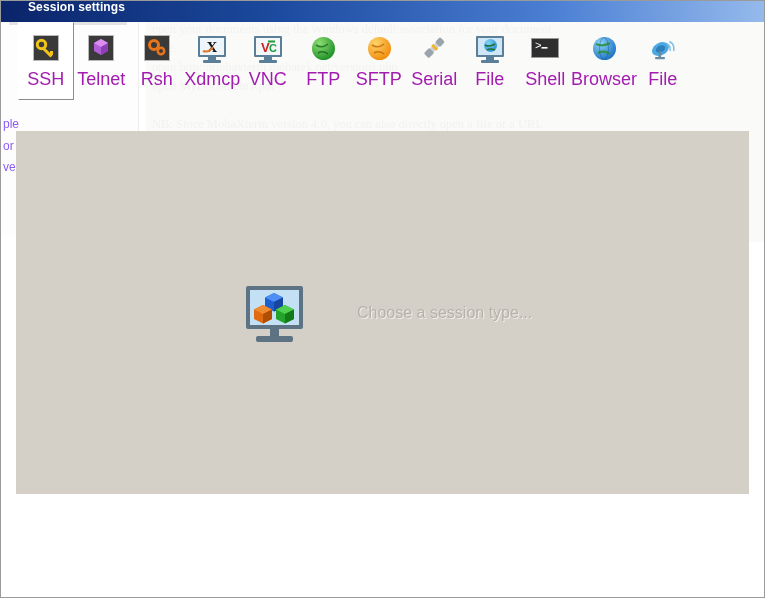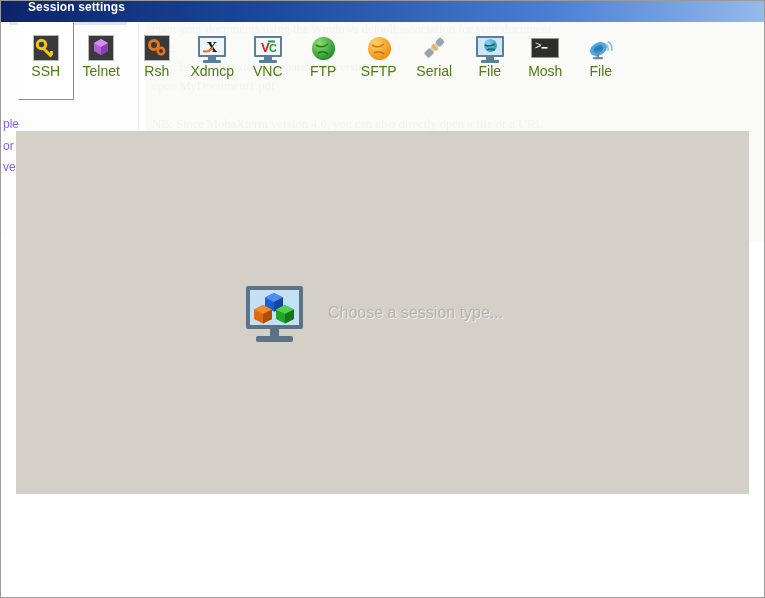--- a/index.html
+++ b/index.html
@@ -146,22 +146,23 @@
     border-bottom: 1px solid #8d8d8d;
     border-left: 1px solid transparent;
   }
   .tab-icon {
     width: 32px;
     height: 32px;
     position: relative;
     flex: 0 0 auto;
   }
   .tab-label {
-    font-size: 14px;
-    color: #4d7c0f;
+    margin-top: 8px;
+    font-size: 18px;
+    color: #a21caf;
     line-height: 14px;
     white-space: nowrap;
   }
 
   
   .sq-dark {
     position: absolute; left: 3px; top: 3px;
     width: 26px; height: 26px;
     background: #3a3a3a;
     border: 1px solid #b9b9b9;
@@ -226,21 +227,21 @@
     width: 9px; height: 8px;
     background: #5d7384;
   }
   .big-base {
     position: absolute; left: 12px; top: 54px;
     width: 37px; height: 6px;
     background: #5d7384;
     border-radius: 2px;
   }
   .chooser-text {
-    margin-left: 22px;
+    margin-left: 51px;
     font-size: 16px;
     color: #b6b2aa;
     text-shadow: 1px 1px 0 #efeeea;
     white-space: nowrap;
   }
 
   
   .footer {
     position: absolute;
     left: 0; top: 493px;
@@ -445,23 +446,33 @@
     </div>
 
     <div class="type-tab">
       <div class="tab-icon">
         <div style="position:absolute;left:2px;top:6px;width:28px;height:20px;background:#2e2e2e;border:1px solid #9a9a9a;box-sizing:border-box;"></div>
         <svg width="32" height="32" style="position:absolute;left:0;top:0;">
           <text x="6" y="17" font-size="11" font-family="Liberation Mono, monospace" fill="#ffffff">&gt;</text>
           <rect x="12.5" y="15" width="6" height="1.6" fill="#ffffff"></rect>
         </svg>
       </div>
-      <div class="tab-label">Mosh</div>
-    </div>
-
+      <div class="tab-label">Shell</div>
+    </div>
+
+    <div class="type-tab wide">
+      <div class="tab-icon">
+        <div class="globe" style="left:5px;top:5px;width:23px;height:23px;background:radial-gradient(circle at 33% 28%, #8ed2f5, #1d72c4 78%);"></div>
+        <svg width="32" height="32" style="position:absolute;left:0;top:0;">
+          <path d="M8 12 q7 3 14 -1 M10 21 q6 -3 12 1" stroke="#2e9140" stroke-width="2.2" fill="none" opacity="0.9"></path>
+          <ellipse cx="16" cy="16.5" rx="4.5" ry="11" fill="none" stroke="#1a5f9e" stroke-width="1" opacity="0.5"></ellipse>
+        </svg>
+      </div>
+      <div class="tab-label">Browser</div>
+    </div>
 
     <div class="type-tab">
       <div class="tab-icon">
         <svg width="32" height="32" style="position:absolute;left:0;top:0;">
           <ellipse cx="13.5" cy="17" rx="9" ry="6.2" fill="#4ea8e0" transform="rotate(-28 13.5 17)"></ellipse>
           <ellipse cx="13.5" cy="17" rx="5" ry="3.3" fill="#2f7fbb" transform="rotate(-28 13.5 17)"></ellipse>
           <rect x="12" y="19" width="2.5" height="7" fill="#6a8da3" transform="rotate(12 13 22)"></rect>
           <rect x="8" y="25" width="10" height="2.2" fill="#6a8da3" rx="1"></rect>
           <path d="M20 12 q4 2 3 7" stroke="#7cc0e8" stroke-width="1.5" fill="none"></path>
           <path d="M22.5 9.5 q5.5 3 4.2 9.5" stroke="#7cc0e8" stroke-width="1.5" fill="none"></path>

